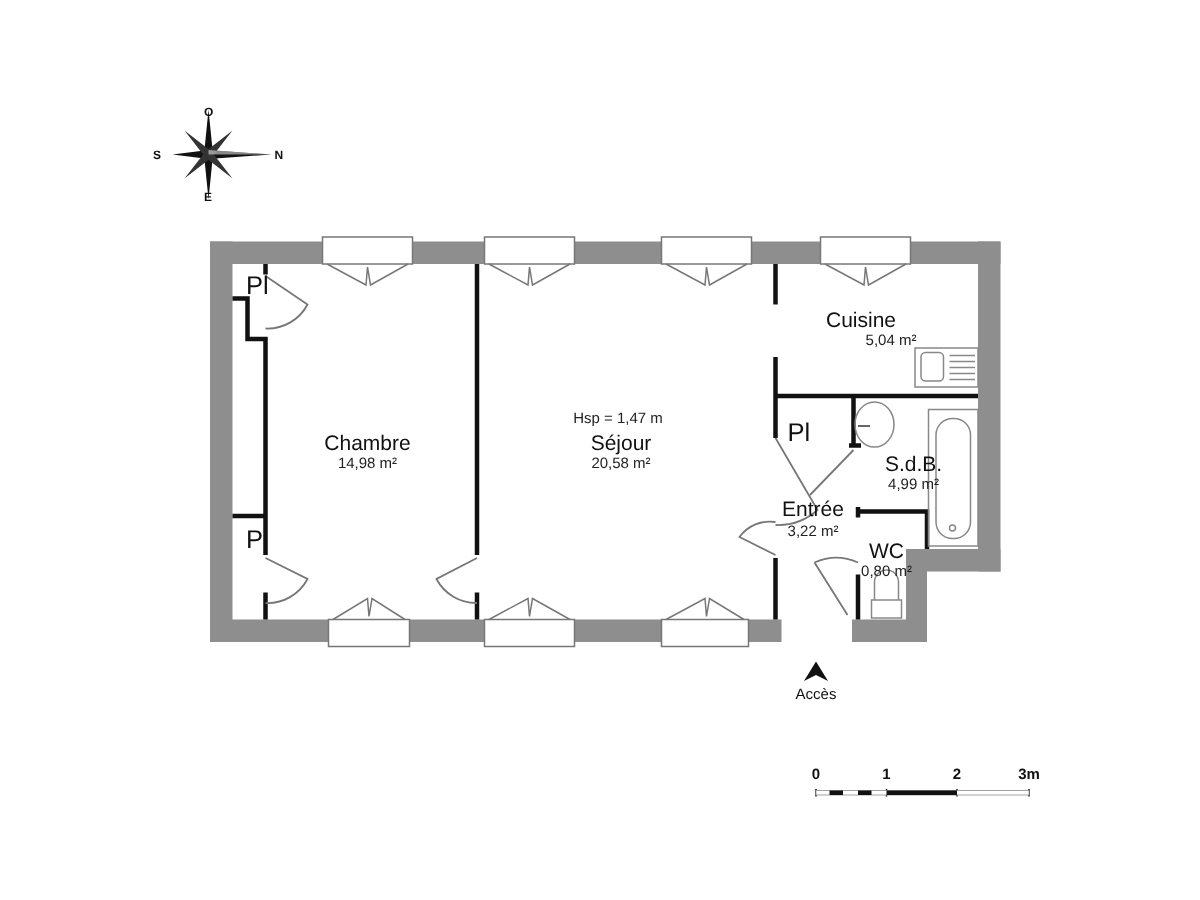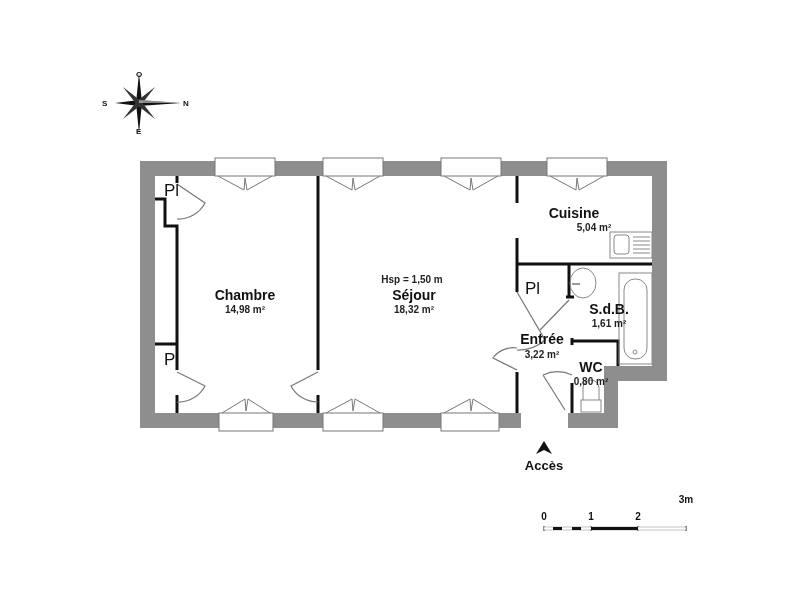--- a/index.html
+++ b/index.html
@@ -1,18 +1,18 @@
 <!DOCTYPE html>
 <html><head>
 <meta charset="utf-8">
 <style>
   html, body { margin:0; padding:0; background:#ffffff; }
   body { width:800px; height:600px; position:relative; overflow:hidden; font-family:"Liberation Sans", sans-serif; }
   svg { position:absolute; left:0; top:0; }
-  .lbl { position:absolute; color:#111; white-space:nowrap; transform:translateX(-50%);font-weight:bold; }
+  .lbl { position:absolute; color:#111; white-space:nowrap; transform:translateX(-50%); }
   .room-name { font-size:14px; }
   .room-area { font-size:10px; color:#222; }
   .pl { font-size:17px; position:absolute; color:#111; }
   .compass-l { font-size:8px; position:absolute; color:#111; font-weight:bold; }
   .scale-l { font-size:10px; position:absolute; font-weight:bold; color:#111; transform:translateX(-50%); }
 </style>
 </head>
 <body>
 
 <svg width="800" height="600">
@@ -140,39 +140,39 @@
 
 <span class="pl" style="left:164px;top:181px;">Pl</span>
 <span class="pl" style="left:164px;top:350px;">Pl</span>
 <span class="pl" style="left:525px;top:279px;">Pl</span>
 
 <div>
   <span class="lbl room-name" style="left:245px;top:287px;">Chambre</span>
   <span class="lbl room-area" style="left:245px;top:304px;">14,98 m²</span>
 </div>
 <div>
-  <span class="lbl room-area" style="left:412px;top:274px;font-size:10px;">Hsp = 1,50 m</span>
+  <span class="lbl room-area" style="left:412px;top:274px;font-size:10px;">Hsp = 1,47 m</span>
   <span class="lbl room-name" style="left:414px;top:287px;">Séjour</span>
-  <span class="lbl room-area" style="left:414px;top:304px;">18,32 m²</span>
+  <span class="lbl room-area" style="left:414px;top:304px;">20,58 m²</span>
 </div>
 <div>
   <span class="lbl room-name" style="left:574px;top:205px;">Cuisine</span>
   <span class="lbl room-area" style="left:574px;top:222px;margin-left:20px;">5,04 m²</span>
 </div>
 <div>
   <span class="lbl room-name" style="left:609px;top:301px;">S.d.B.</span>
-  <span class="lbl room-area" style="left:609px;top:318px;">1,61 m²</span>
+  <span class="lbl room-area" style="left:609px;top:318px;">4,99 m²</span>
 </div>
 <div>
   <span class="lbl room-name" style="left:542px;top:331px;">Entrée</span>
   <span class="lbl room-area" style="left:542px;top:349px;">3,22 m²</span>
 </div>
 <div>
   <span class="lbl room-name" style="left:591px;top:359px;">WC</span>
   <span class="lbl room-area" style="left:591px;top:376px;">0,80 m²</span>
 </div>
 
-<span class="lbl" style="left:544px;top:458px;font-size:13px;">Accès</span>
+<span class="lbl" style="left:544px;top:458px;font-size:10px;">Accès</span>
 
 <span class="scale-l" style="left:544px;top:511px;">0</span>
 <span class="scale-l" style="left:591px;top:511px;">1</span>
 <span class="scale-l" style="left:638px;top:511px;">2</span>
-<span class="scale-l" style="left:686px;top:494px;">3m</span>
+<span class="scale-l" style="left:686px;top:511px;">3m</span>
 
 </body></html>

